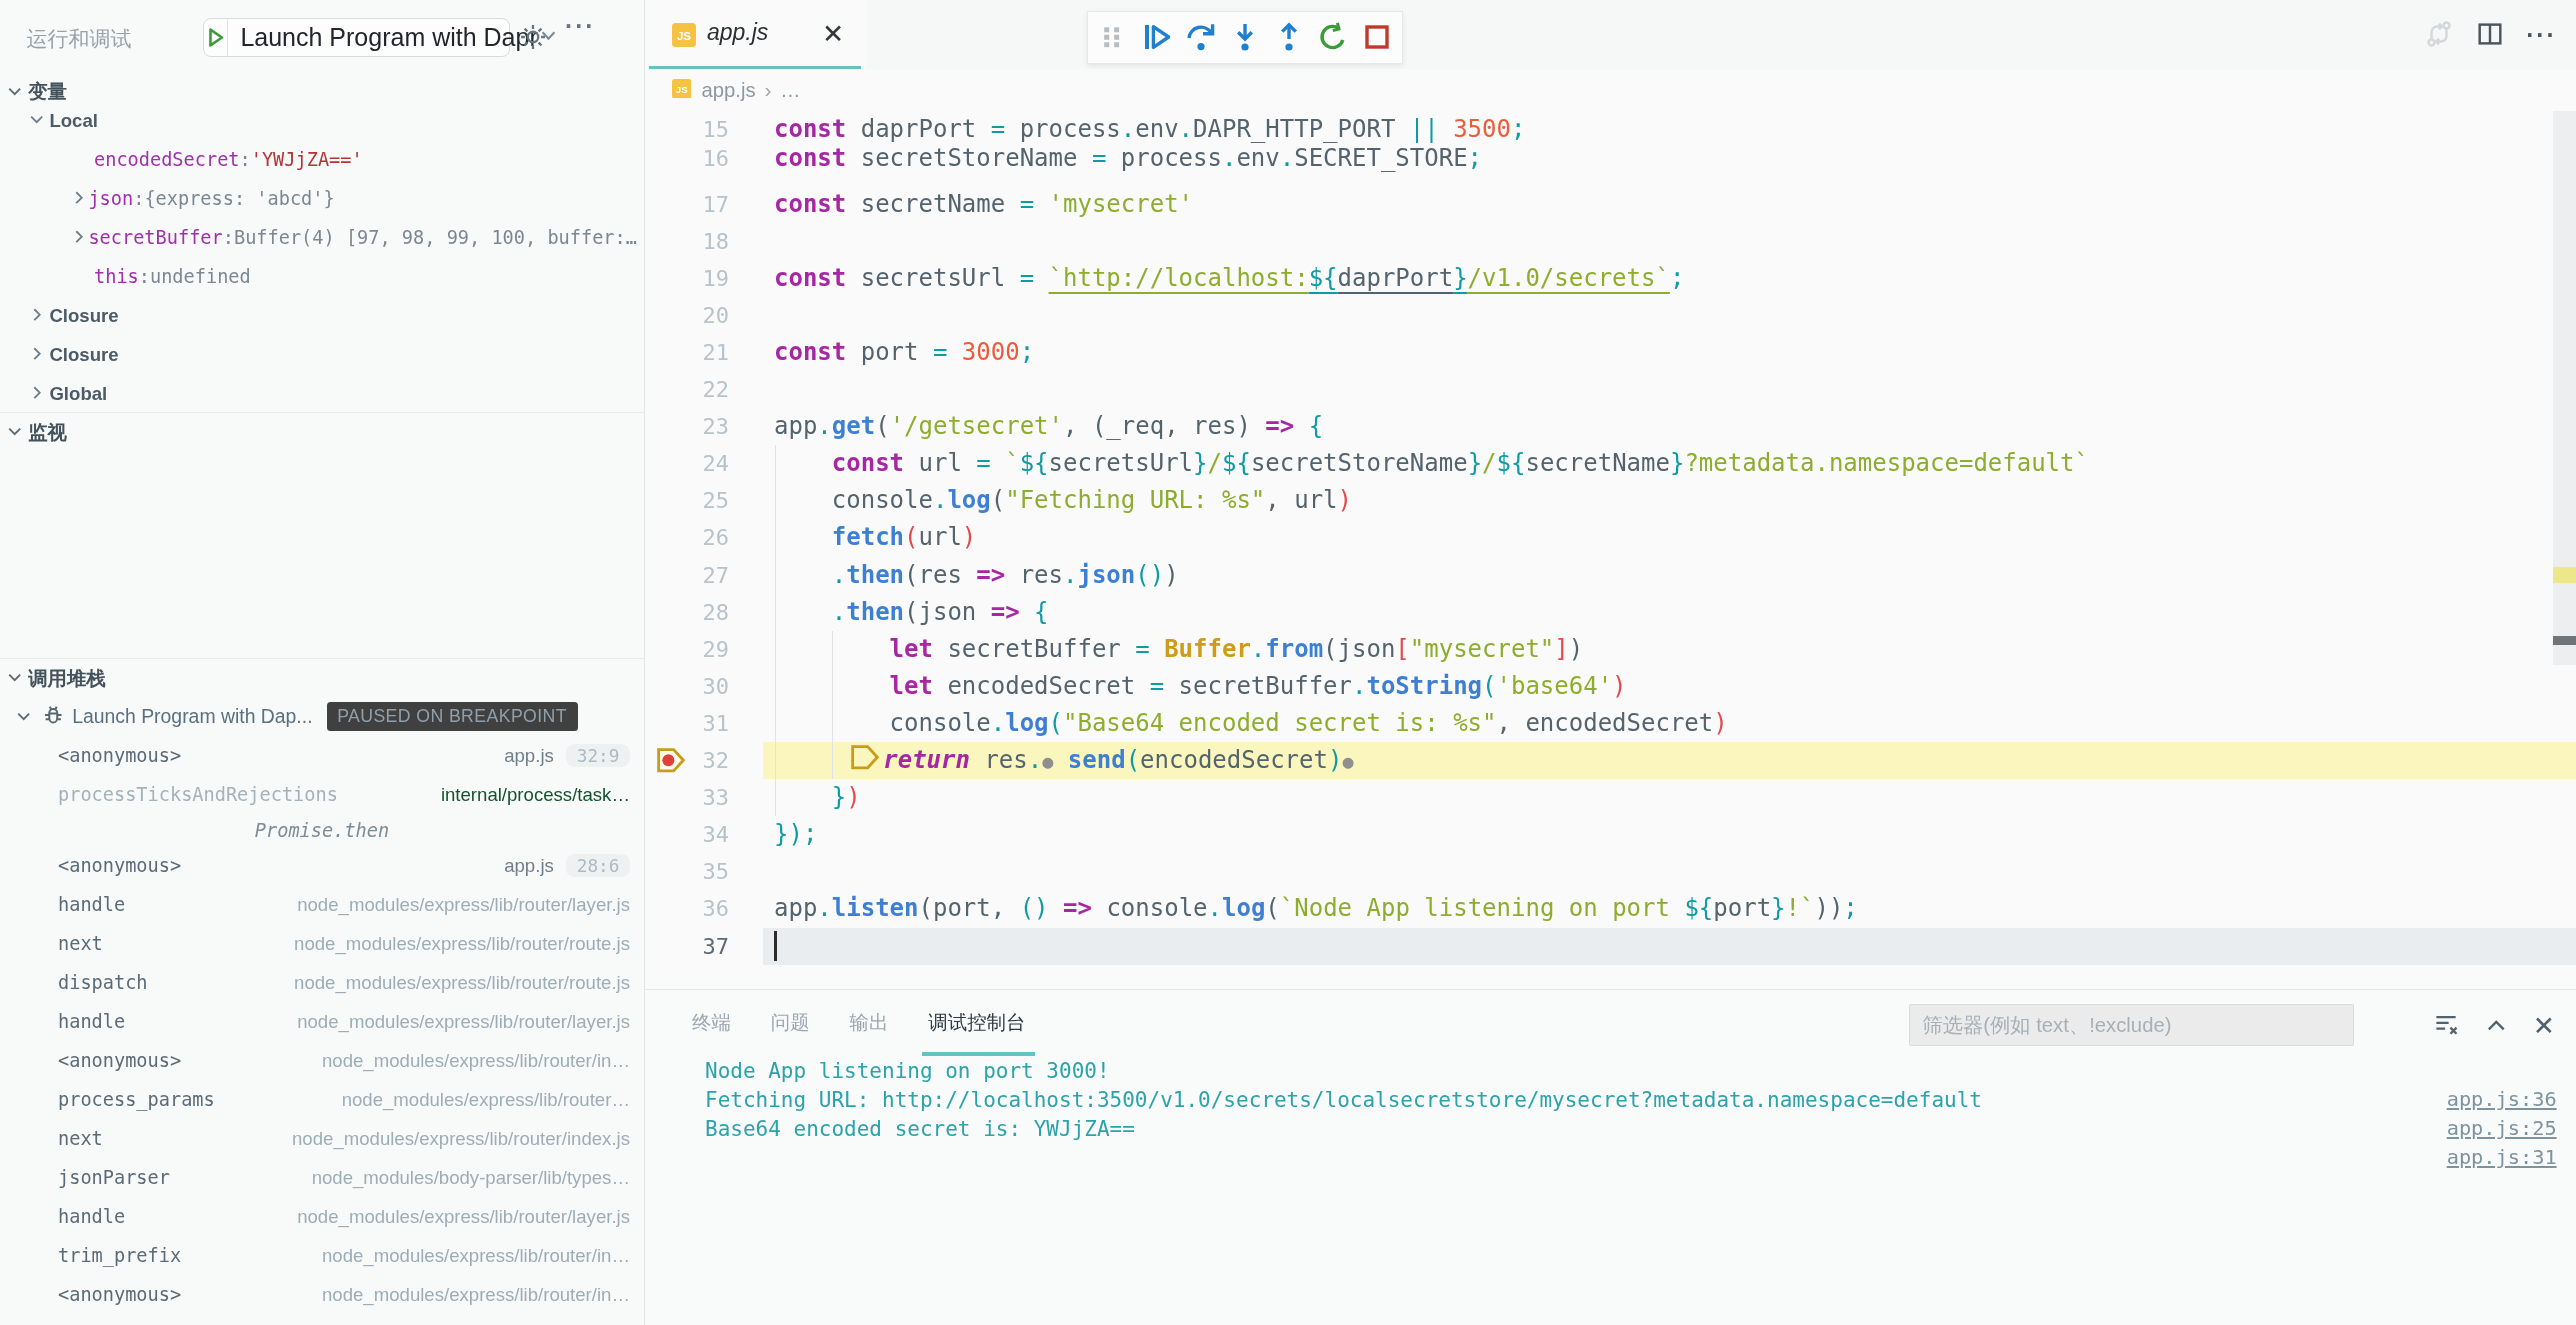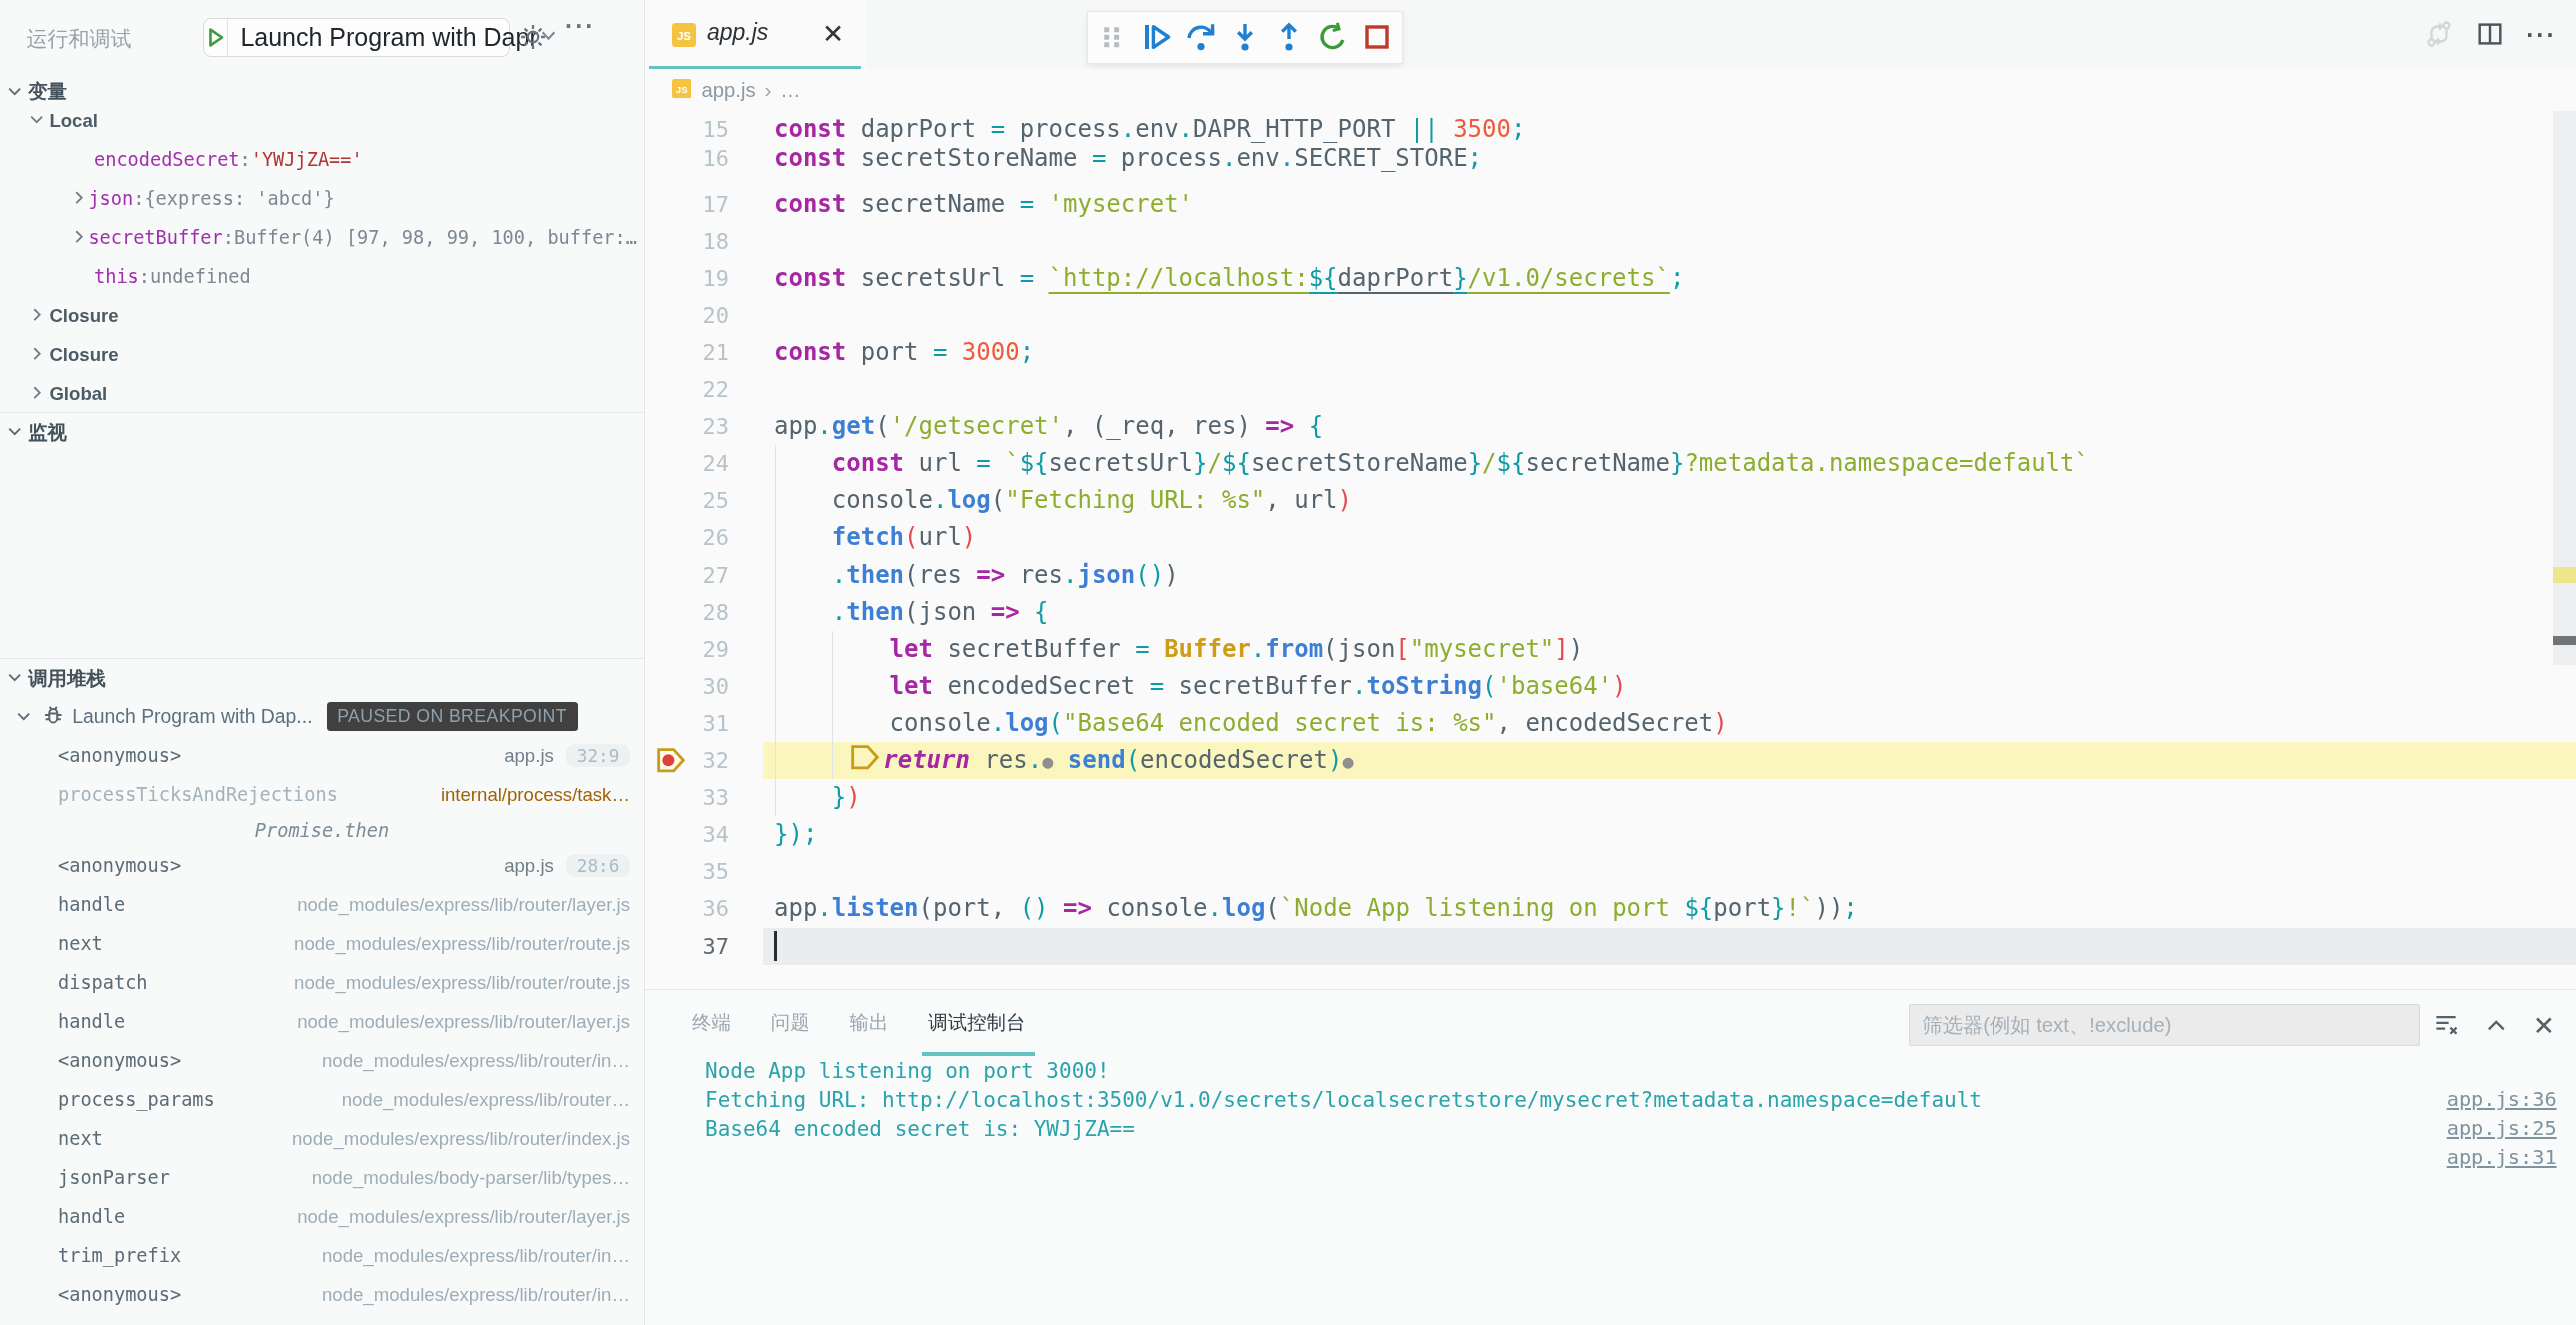--- a/index.html
+++ b/index.html
@@ -37,21 +37,21 @@
   #stack-session{position:absolute;left:0;top:697px;width:644px;height:39px;display:flex;align-items:center}
   #stack-session .slabel{font-size:19.4px;font-weight:500;color:#5a7080;margin-left:5.3px;white-space:nowrap}
   #paused-badge{margin-left:14px;background:#404040;color:#8fa0ab;font-size:17.7px;letter-spacing:0.4px;
     padding:4.4px 10.6px;border-radius:3.5px;white-space:nowrap}
   #stack-rows{position:absolute;left:0;top:736px;width:644px;height:589px;overflow:hidden}
   .srow{height:39px;display:flex;align-items:center;justify-content:space-between;
     padding-left:58px;padding-right:14px;box-sizing:border-box;white-space:nowrap}
   .srow .fname{font-size:18.6px;color:#5b6b77}
   .srow .fpath{font-size:18.6px;color:#9dadb7}
   .srow.dim .fname{color:#a3b2bb}
-  .srow.dim .fpath{color:#a16207}
+  .srow.dim .fpath{color:#14532d}
   .srow.sep{height:32px;justify-content:center;padding:0}
   .srow.sep .fname{font-style:italic;color:#7c8c96}
   .fright{display:flex;align-items:center}
   .ffile{font-size:18.6px;color:#707f8a}
   .fbadge{margin-left:12.4px;background:#eef1f2;border-radius:8.8px;padding:1.8px 10.6px;
     font-size:17.7px;color:#a9bcc6;font-family:"DejaVu Sans Mono",monospace}
 
   
   #editor-bg{position:absolute;left:645px;top:0;width:1931px;height:989px;background:#fafafa}
   #tabstrip{position:absolute;left:645px;top:0;width:1931px;height:69px;background:#f6f7f7}
@@ -101,21 +101,21 @@
   #ov-ruler{position:absolute;left:2553px;top:111px;width:23px;height:554px;background:#eceef0}
   #ov-yellow{position:absolute;left:2553px;top:567px;width:23px;height:16px;background:#ece789}
   #ov-dark{position:absolute;left:2553px;top:636px;width:23px;height:8.8px;background:#6f7478}
 
   
   #panel{position:absolute;left:645px;top:989px;width:1931px;height:336px;background:#f9fafa;border-top:0.9px solid #e4e6e8;box-sizing:border-box}
   #panel-tabs{position:absolute;left:47px;top:0;height:64px;display:flex;gap:40px;align-items:center}
   .ptab{font-size:19.4px;color:#9aa7b0;cursor:pointer;white-space:nowrap}
   .ptab.active{color:#2d3a42}
   #ptab-underline{position:absolute;left:277px;top:62px;width:113px;height:3.5px;background:#62c3c0}
-  #filter-box{position:absolute;left:1264px;top:14px;width:511px;height:42px}
+  #filter-box{position:absolute;left:1264px;top:14px;width:445px;height:42px}
   #filter-box input{width:100%;height:100%;box-sizing:border-box;background:#ebebec;border:0.9px solid #d8dadc;
     border-radius:1.8px;font-size:20.3px;color:#444;padding-left:12.4px;font-family:"Liberation Sans",sans-serif}
   #filter-box input::placeholder{color:#a6b0b8}
   #panel-actions{position:absolute;right:21px;top:21px;display:flex;gap:23px;align-items:center}
   #console-lines{position:absolute;left:60px;top:67px}
   .con-line{font-size:21px;line-height:29px;white-space:pre;font-family:"DejaVu Sans Mono",monospace}
   .con-line.command{color:#c8883a}
   .con-line.output{color:#2aa3ab}
   #console-links{position:absolute;right:19.4px;top:95px;}
   #console-links a{display:block;font-size:20.3px;line-height:29px;color:#7e93a0;

